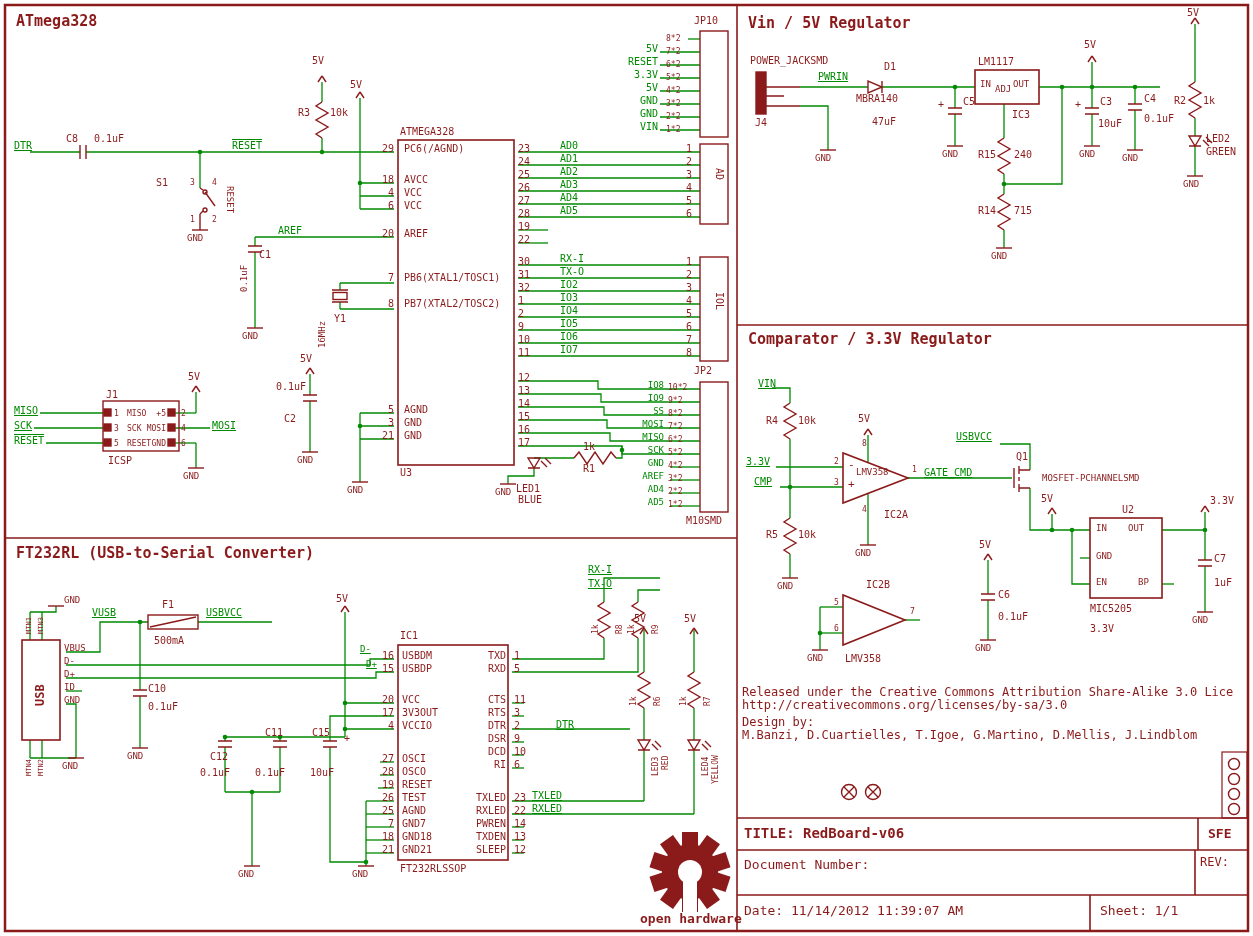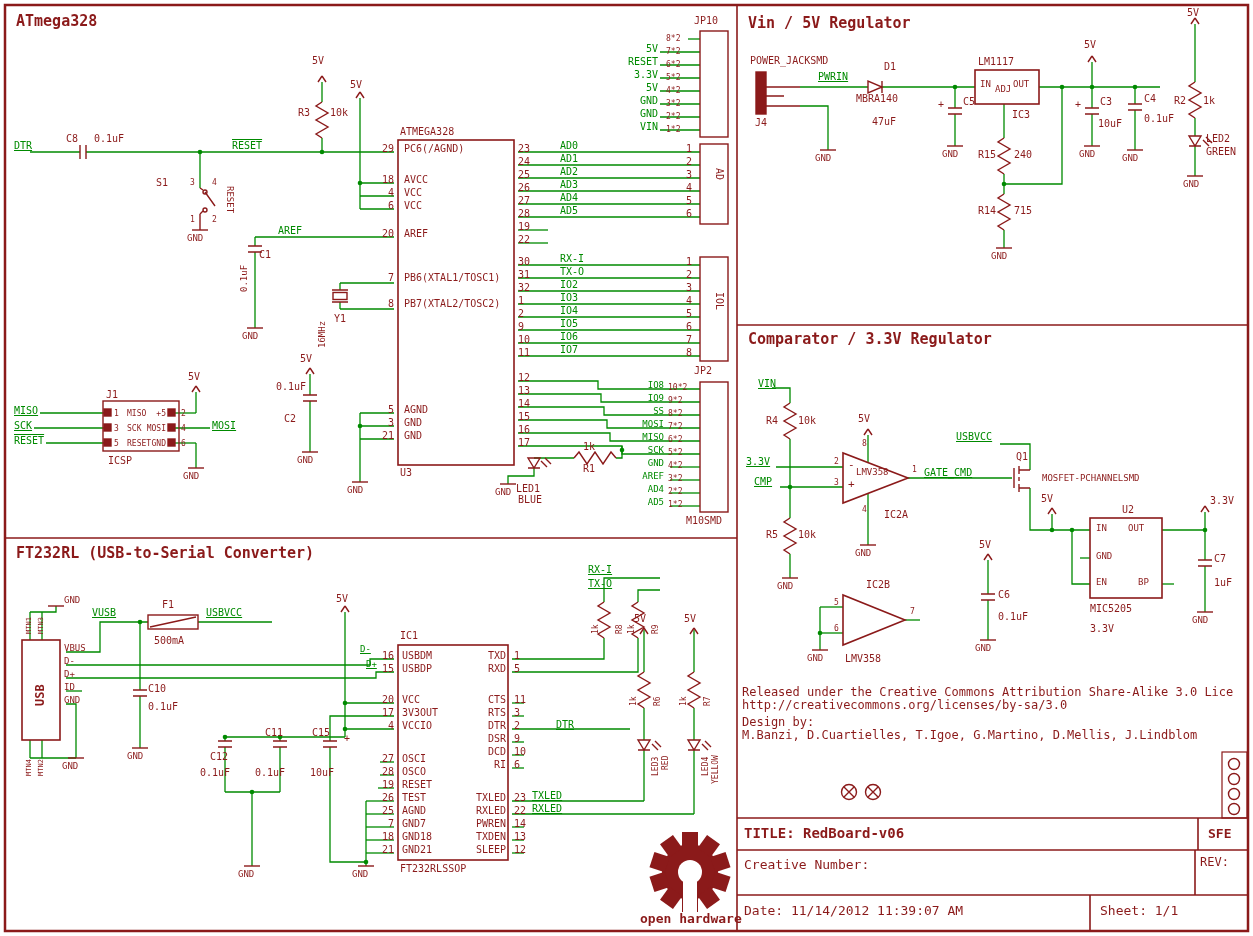--- a/index.html
+++ b/index.html
@@ -742,19 +742,19 @@
 <span class="l m s10" style="left:998px;top:590px">C6</span>
 <span class="l m s10" style="left:998px;top:612px">0.1uF</span>
 <span class="l m s9" style="left:975px;top:644px">GND</span>
 
 <span class="l m s12" style="left:742px;top:686px">Released under the Creative Commons Attribution Share-Alike 3.0 Lice</span>
 <span class="l m s12" style="left:742px;top:699px">http://creativecommons.org/licenses/by-sa/3.0</span>
 <span class="l m s12" style="left:742px;top:716px">Design by:</span>
 <span class="l m s12" style="left:742px;top:729px">M.Banzi, D.Cuartielles, T.Igoe, G.Martino, D.Mellis, J.Lindblom</span>
 <span class="l m s15 b" style="left:744px;top:826px">TITLE: RedBoard-v06</span>
 <span class="l m s13 b" style="left:1208px;top:827px">SFE</span>
-<span class="l m s13" style="left:744px;top:858px">Creative Number:</span>
+<span class="l m s13" style="left:744px;top:858px">Document Number:</span>
 <span class="l m s12" style="left:1200px;top:856px">REV:</span>
 <span class="l m s13" style="left:744px;top:904px">Date: 11/14/2012 11:39:07 AM</span>
 <span class="l m s13" style="left:1100px;top:904px">Sheet: 1/1</span>
 <span class="l m s13 b" style="left:640px;top:912px">open hardware</span>
 
 </div>
 
 </body></html>

